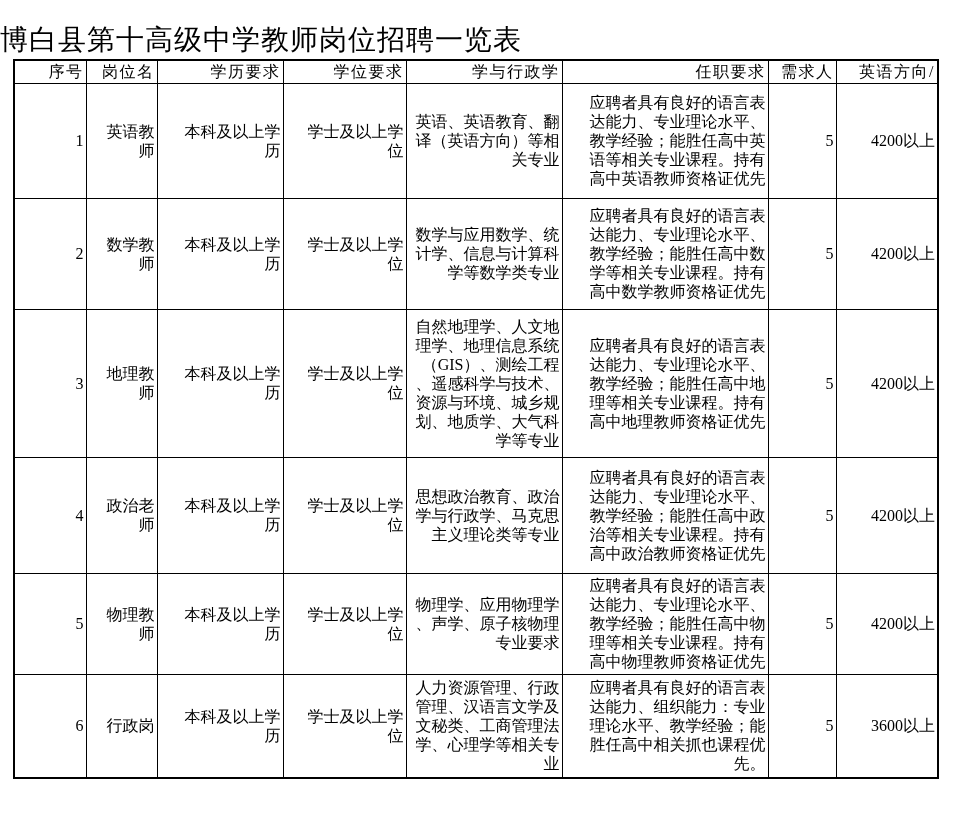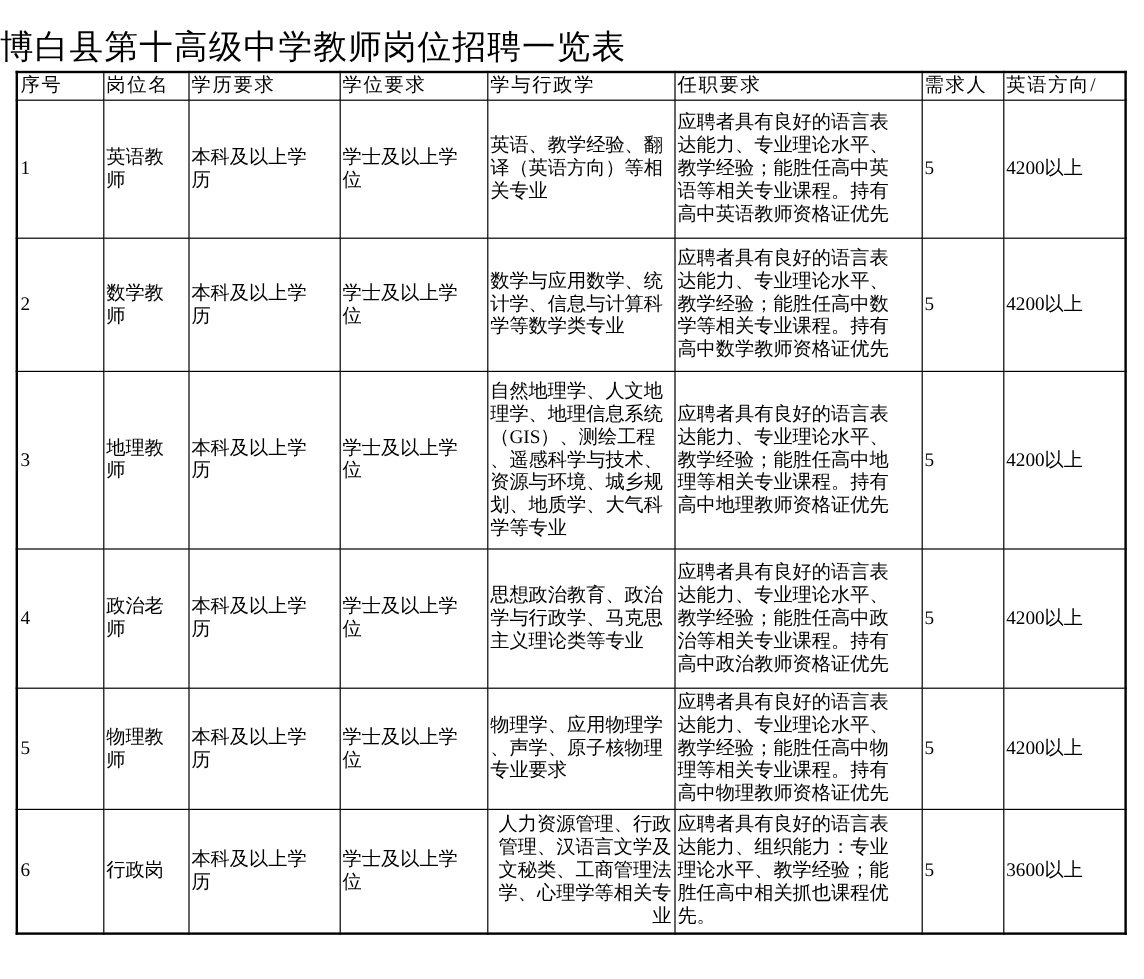--- a/index.html
+++ b/index.html
@@ -18,21 +18,21 @@
   }
   table.recruit{
     border-collapse:collapse;
     table-layout:fixed;
     margin-left:13px;
     width:924px;
     border:2px solid #000;
   }
   .recruit th,.recruit td{
     border:1.5px solid #000;
-    text-align:left;
+    text-align:right;
     vertical-align:middle;
     font-size:16px;
     font-weight:400;
     line-height:19px;
     padding:1px 2px;
     white-space:pre-wrap;
     word-break:break-all;
     overflow:hidden;
   }
   .recruit th{
@@ -78,21 +78,21 @@
   </thead>
   <tbody>
     <tr class="r1">
       <td>1</td>
       <td>英语教
 师</td>
       <td>本科及以上学
 历</td>
       <td>学士及以上学
 位</td>
-      <td>英语、教学经验、翻
+      <td>英语、英语教育、翻
 译（英语方向）等相
 关专业</td>
       <td>应聘者具有良好的语言表
 达能力、专业理论水平、
 教学经验；能胜任高中英
 语等相关专业课程。持有
 高中英语教师资格证优先</td>
       <td>5</td>
       <td>4200以上</td>
     </tr>

